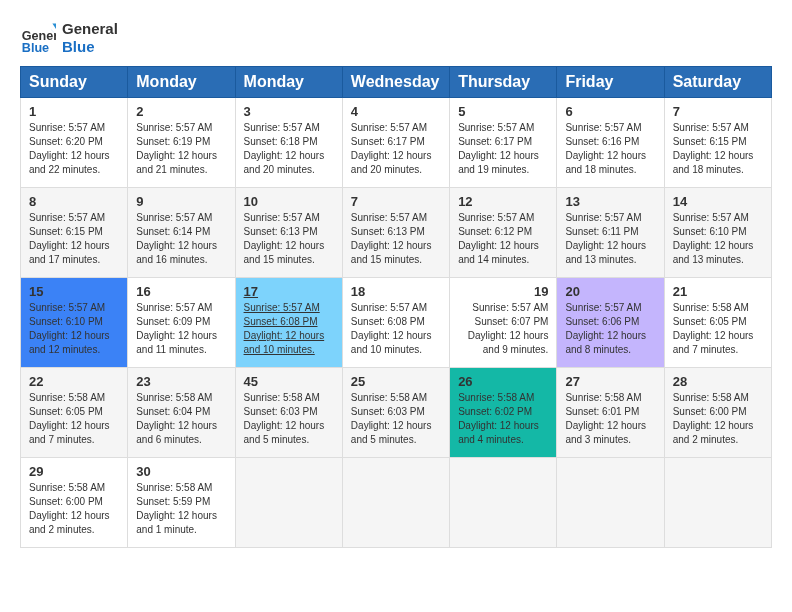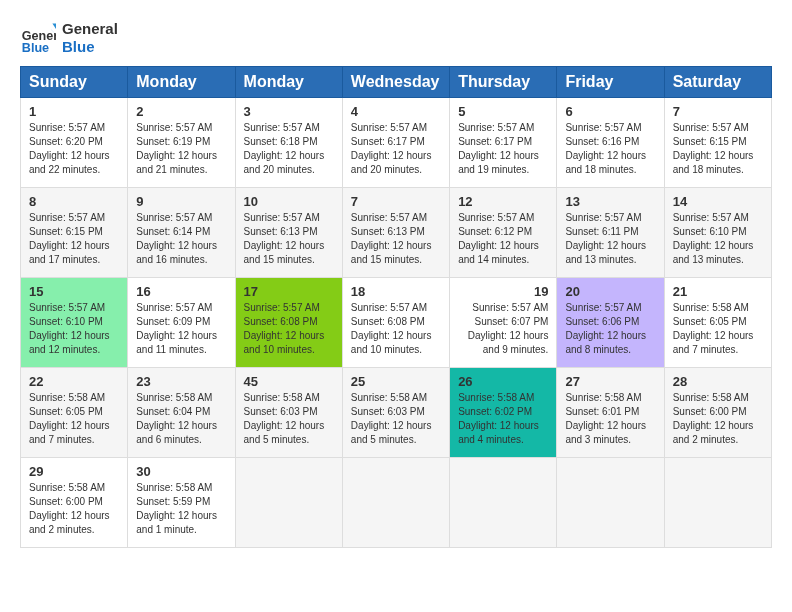--- a/index.html
+++ b/index.html
@@ -219,37 +219,37 @@
         <td style="background: rgb(245, 245, 245);">
         <span class="day-number">14</span>
         <div class="day-info">
           Sunrise: 5:57 AM<br>
           Sunset: 6:10 PM<br>
           Daylight: 12 hours and 13 minutes.
         </div>
       </td>
       </tr>
       <tr>
-        <td style="background: #86efac; margin-left: 28px;">
+        <td style="background: #3b82f6; margin-left: 28px;">
         <span class="day-number">15</span>
         <div class="day-info">
           Sunrise: 5:57 AM<br>
           Sunset: 6:10 PM<br>
           Daylight: 12 hours and 12 minutes.
         </div>
       </td>
         <td style="background: rgb(255, 255, 255);">
         <span class="day-number">16</span>
         <div class="day-info">
           Sunrise: 5:57 AM<br>
           Sunset: 6:09 PM<br>
           Daylight: 12 hours and 11 minutes.
         </div>
       </td>
-        <td style="background: #84cc16;">
+        <td style="background: #7dd3fc; text-decoration: underline;">
         <span class="day-number">17</span>
         <div class="day-info">
           Sunrise: 5:57 AM<br>
           Sunset: 6:08 PM<br>
           Daylight: 12 hours and 10 minutes.
         </div>
       </td>
         <td style="background: rgb(255, 255, 255);">
         <span class="day-number">18</span>
         <div class="day-info">

